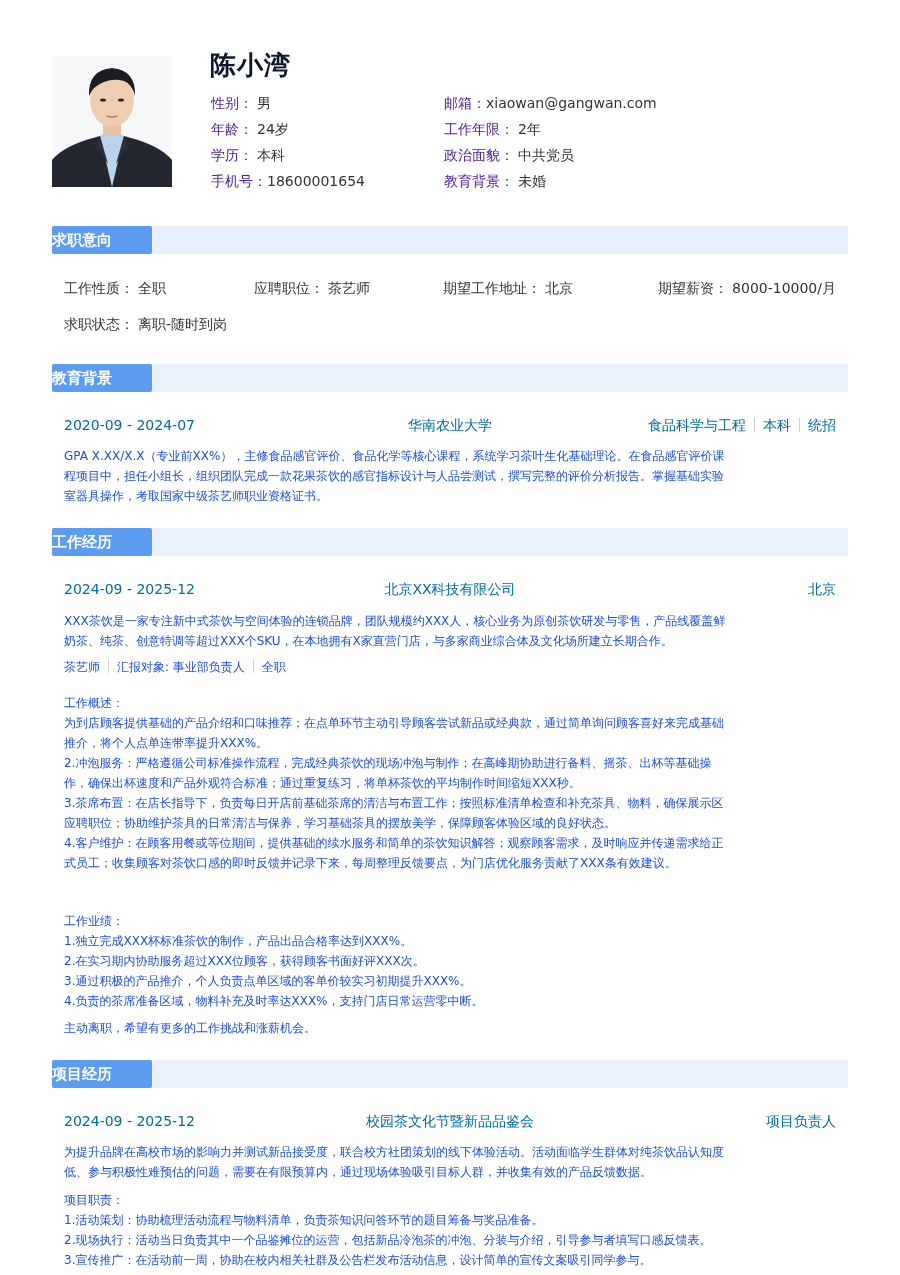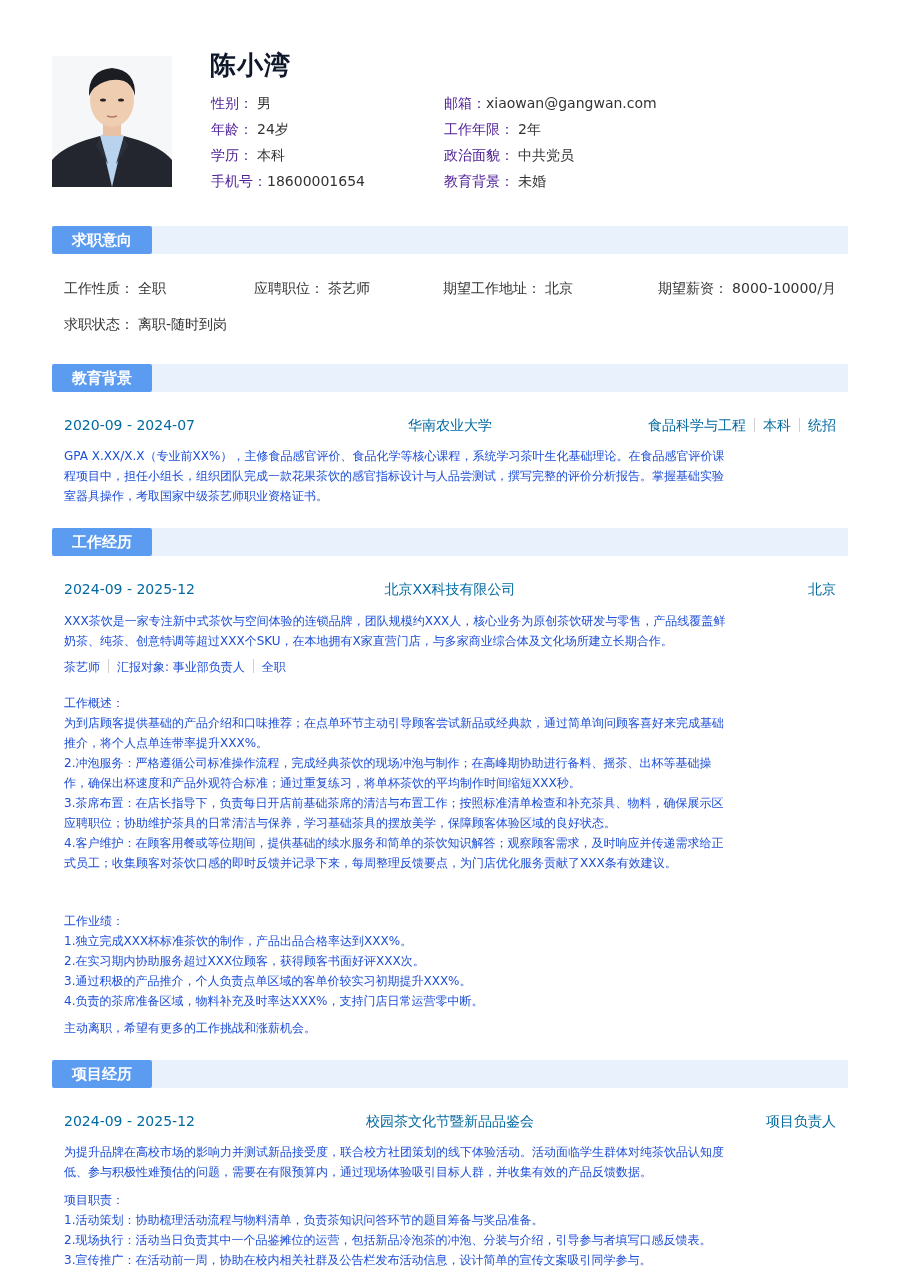--- a/index.html
+++ b/index.html
@@ -10,21 +10,21 @@
   .photo { position: absolute; left: 0; top: 8px; width: 120px; height: 131px; background: #f4f5f7; overflow: hidden; }
   .name { position: absolute; left: 158px; top: 0px; font-size: 26px; font-weight: bold; color: #0f172a; letter-spacing: 1px; }
   .info-col { position: absolute; top: 44px; }
   .info-col.left { left: 159px; }
   .info-col.right { left: 392px; }
   .info-row { height: 26px; line-height: 22px; font-size: 14px; color: #333; white-space: nowrap; }
   .info-row .k { color: #4c1d95; }
   .info-row .v { margin-left: 4px; }
 
   .section-bar { position: absolute; left: 52px; width: 796px; height: 28px; background: #e8f1fc; }
-  .section-bar .tag { position: absolute; left: 0; top: 0; height: 28px; width: 100px; background: #5b9cf0; color: #ffffff; font-weight: bold; font-size: 15px; line-height: 28px; text-align: center; border-radius: 2px 2px 2px 2px; }
+  .section-bar .tag { position: absolute; left: 0; top: 0; height: 28px; width: 100px; background: #5b9cf0; color: #ffffff; font-weight: bold; font-size: 15px; line-height: 28px; border-radius: 2px 2px 2px 2px; }
 
   .intent-row { position: absolute; left: 64px; width: 772px; font-size: 14px; line-height: 20px; color: #333; }
   .intent-item { position: absolute; top: 0; white-space: nowrap; }
 
   .entry-head { position: absolute; left: 64px; width: 772px; height: 20px; font-size: 14px; line-height: 20px; color: #0369a1; }
   .entry-head .l { position: absolute; left: 0; top: 0; }
   .entry-head .c { position: absolute; left: 0; right: 0; top: 0; text-align: center; }
   .entry-head .r { position: absolute; right: 0; top: 0; }
   .sep { display: inline-block; width: 1px; height: 14px; background: #d0d0d0; margin: 0 8px; vertical-align: -2px; }
 

